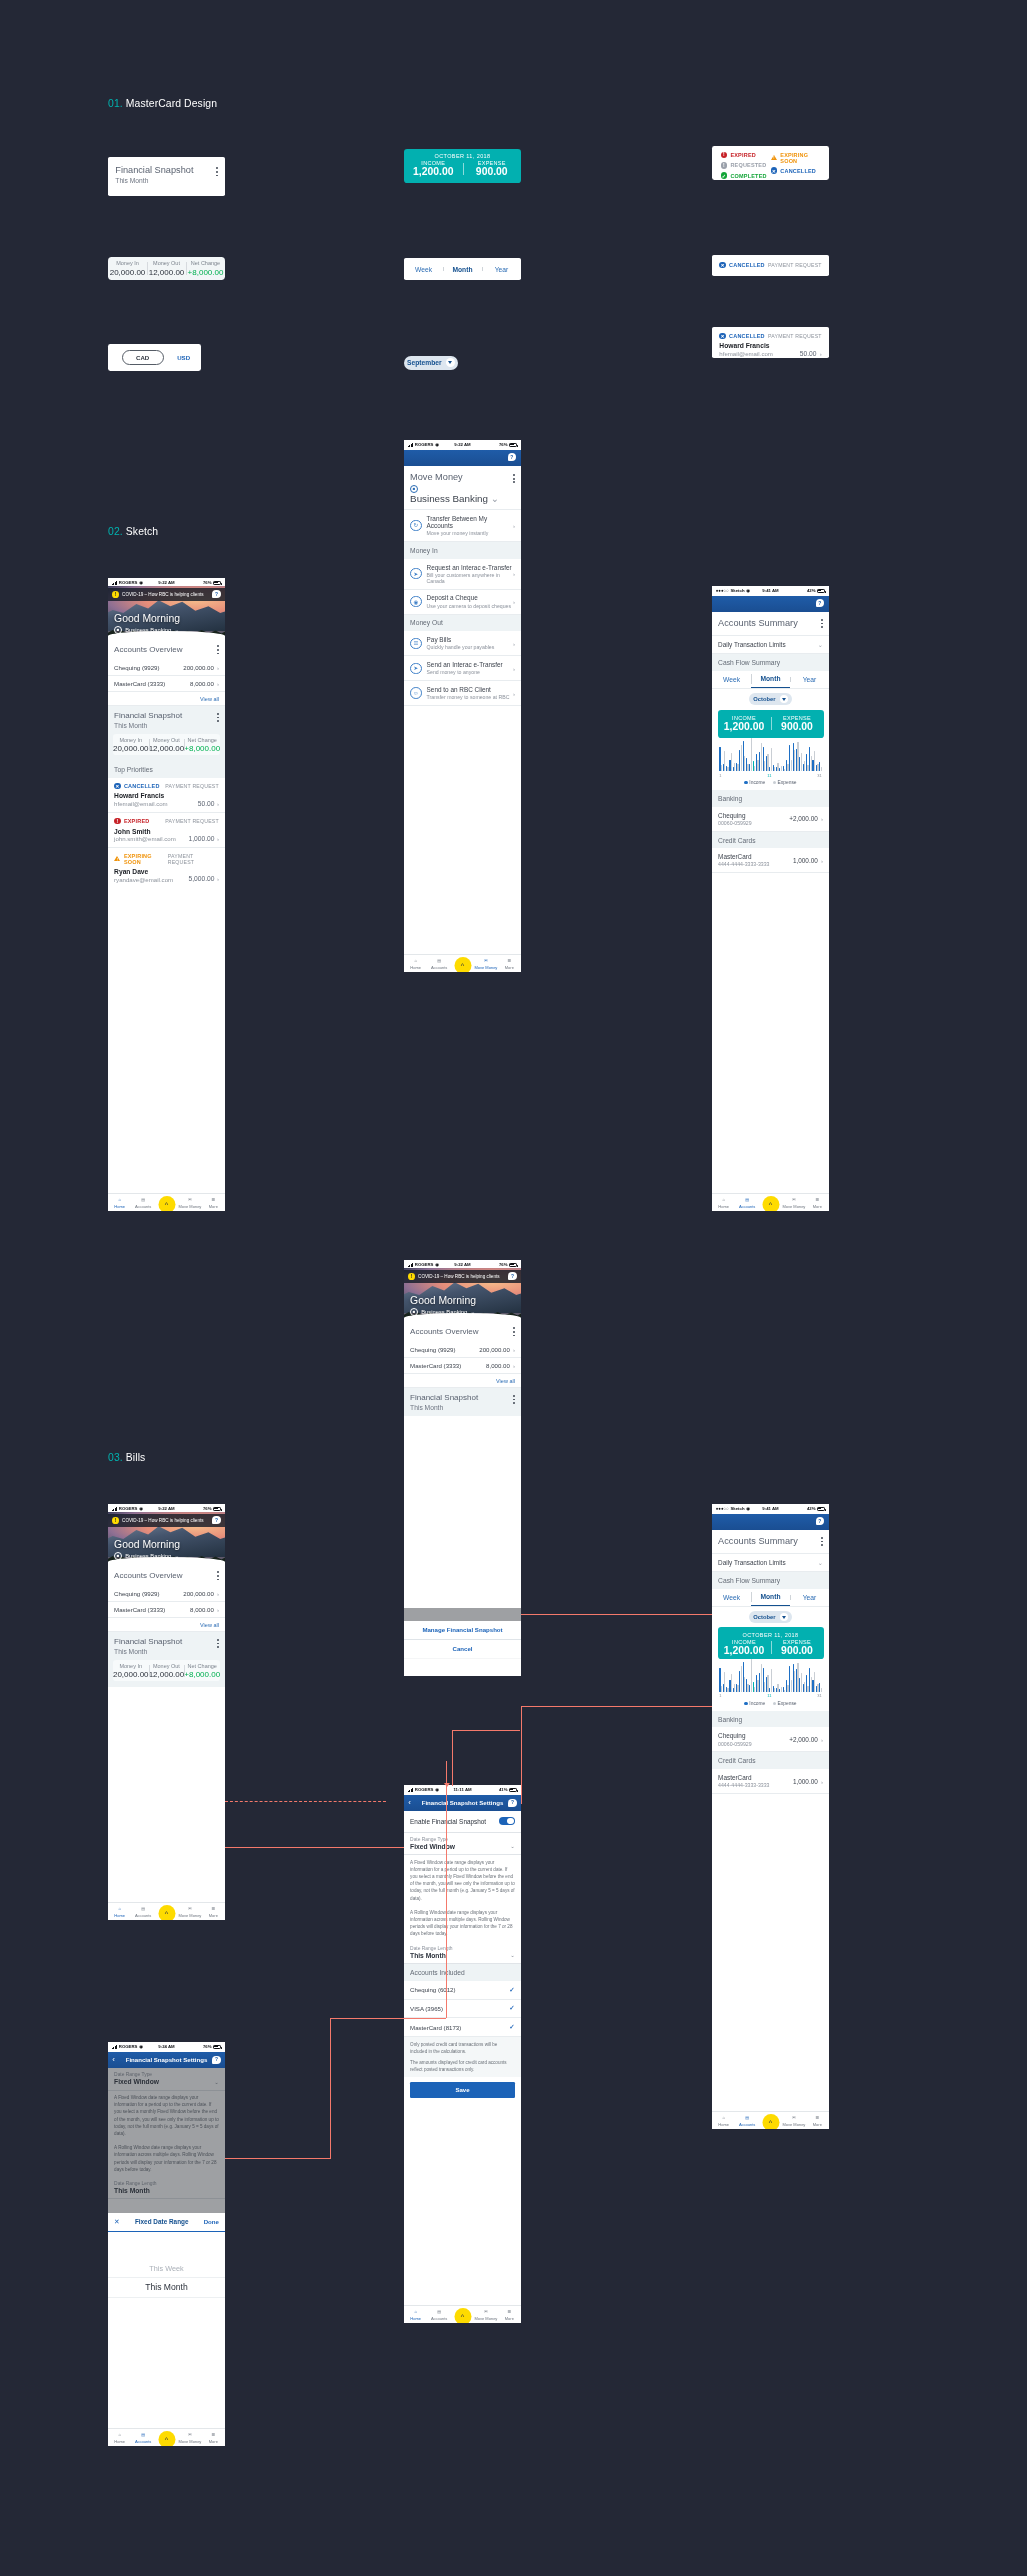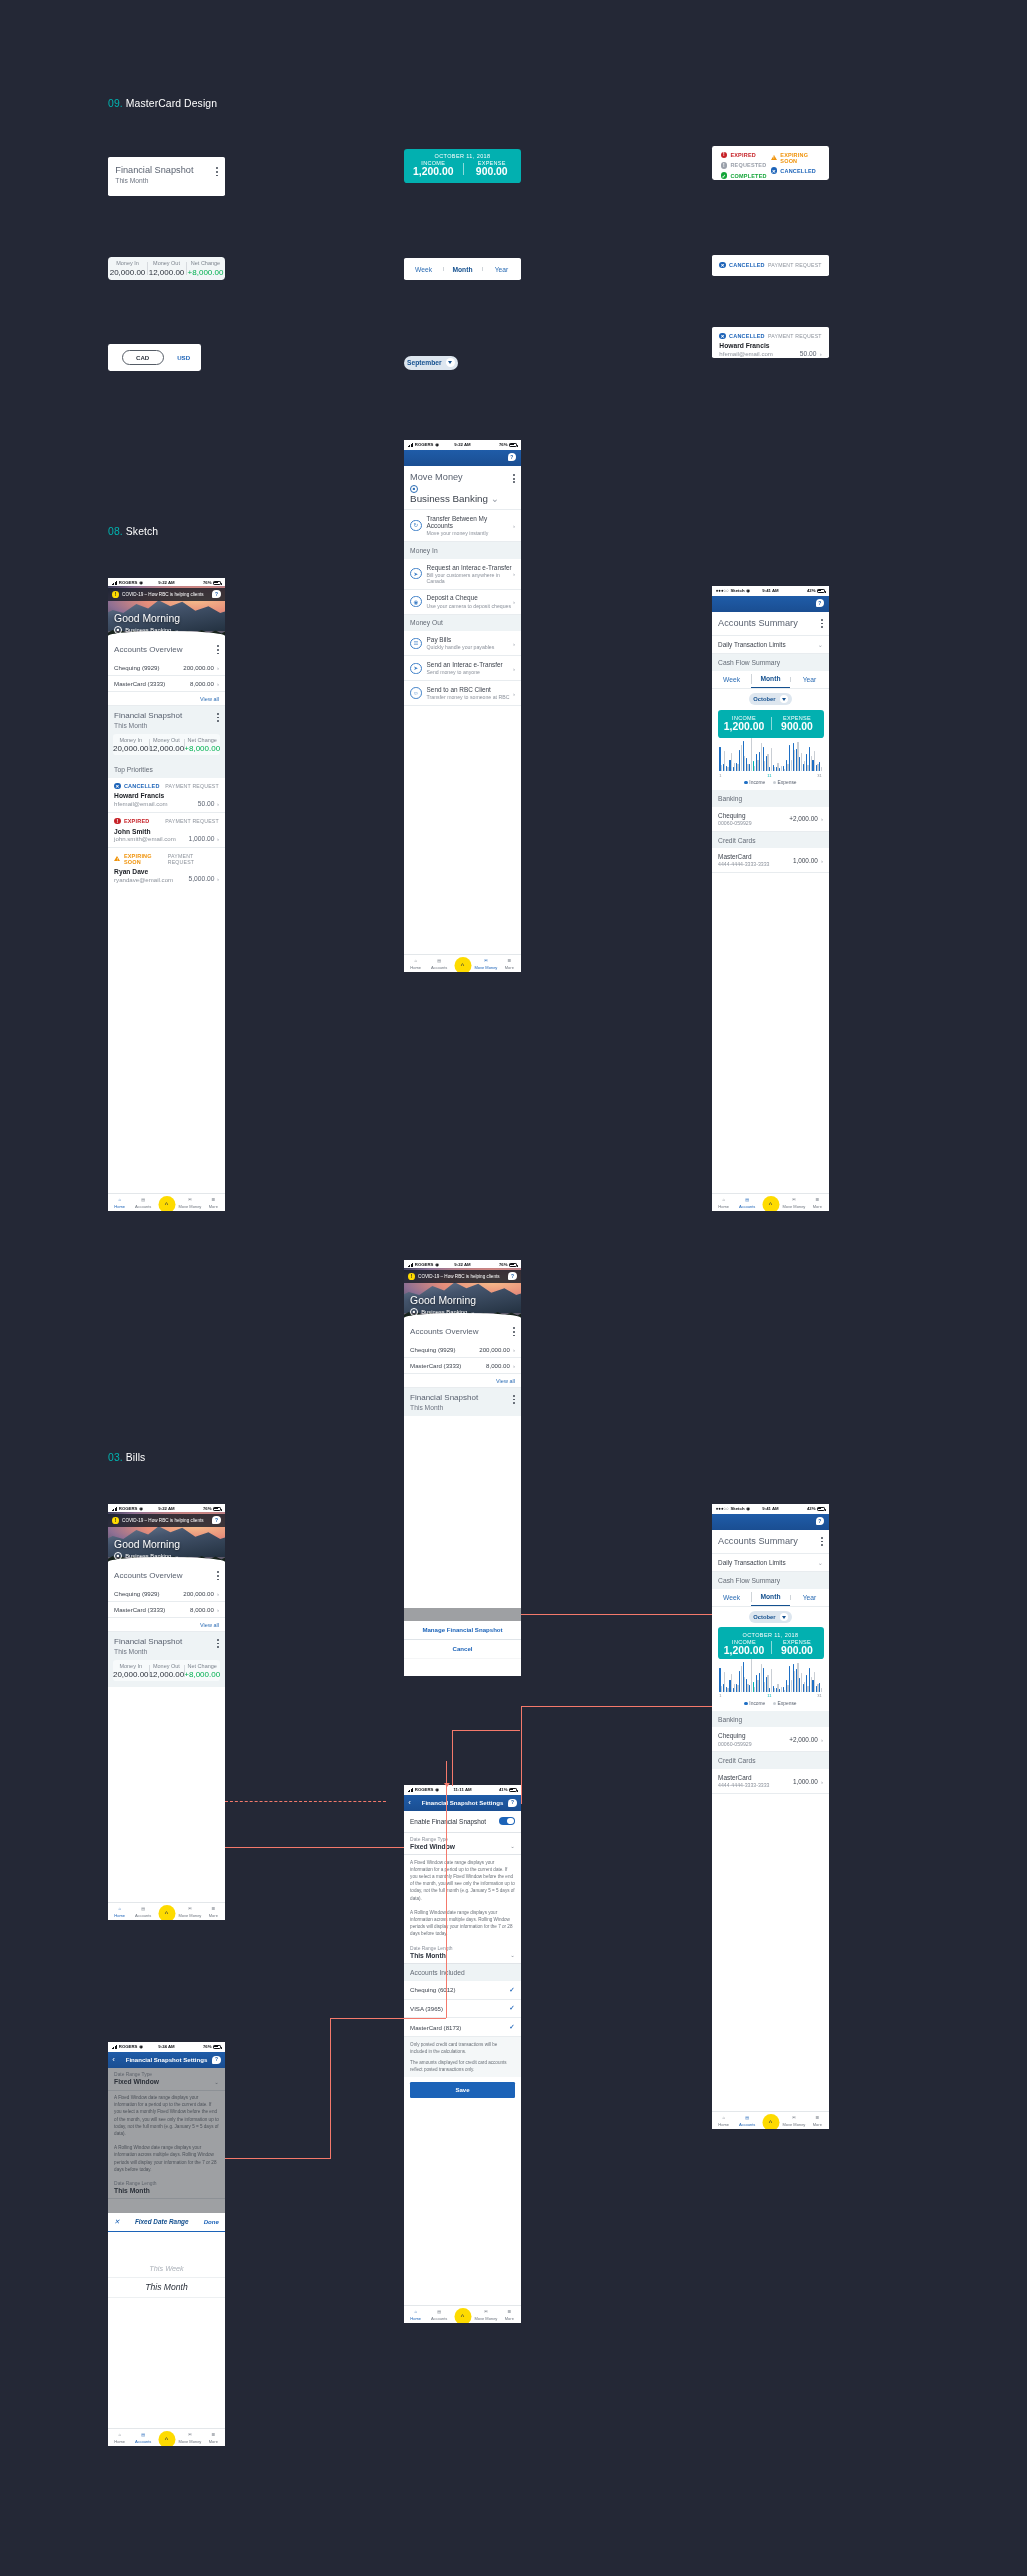--- a/index.html
+++ b/index.html
@@ -162,21 +162,21 @@
   .overlay-dim{position:absolute;left:0;top:0;width:100%;height:100%;background:rgba(40,44,52,.45);}
 
   
   .conn{position:absolute;border-color:#f4796b;border-style:solid;border-width:0;}
   .arrowhead{position:absolute;width:0;height:0;}
 </style>
 </head>
 <body>
 
 <div class="sec-head" style="left:108px;top:98px;">
-  <b>09.</b><span>MasterCard Design</span>
+  <b>01.</b><span>MasterCard Design</span>
 </div>
 
 <div class="card" style="left:108px;top:157px;width:117px;height:39px;">
   <div style="display:flex;align-items:flex-start;padding:8px 7.3px;height:100%;">
     <div>
       <div class="fs-title">Financial Snapshot</div>
       <div class="fs-sub">This Month</div>
     </div>
     <div class="kebab" style="margin-left:auto;margin-top:2.4px;">
         <i></i>
@@ -290,21 +290,21 @@
     <div class="pr-name">Howard Francis</div>
     <div style="display:flex;align-items:center;">
       <div class="pr-mail">hfemail@email.com</div>
       <div class="pr-amt" style="margin-left:auto;">50.00</div>
       <span style="color:#9aa0aa;font-size:6.1px;margin-left:3.1px;">›</span>
     </div>
   </div>
 </div>
 
 <div class="sec-head" style="left:108px;top:526px;">
-  <b>08.</b><span>Sketch</span>
+  <b>02.</b><span>Sketch</span>
 </div>
 
 <div class="phone" style="left:108px;top:578px;width:117px;height:633px;">
   <div class="statusbar">
     <div class="sb-l">
         <span class="bars">
           <i style="height:1.2px"></i>
           <i style="height:2.1px"></i>
           <i style="height:3.1px"></i>
           <i style="height:3.7px"></i>
@@ -1062,21 +1062,21 @@
       <span class="cv">⌄</span>
       </div>
     <div class="para">A Fixed Window date range displays your information for a period up to the current date. If you select a monthly Fixed Window before the end of the month, you will see only the information up to today, not the full month (e.g. January 5 = 5 days of data).</div>
     <div class="para">A Rolling Window date range displays your information across multiple days. Rolling Window periods will display your information for the 7 or 28 days before today.</div>
     <div class="fld">
       <div class="fld-lbl">Date Range Length</div>
       <div class="fld-val">This Month</div>
       </div>
     <div class="overlay-dim" style="height:156px;"></div>
   </div>
-  <div style="position:absolute;left:0;top:171px;width:100%;bottom:20px;background:#fff;font-style:italic;">
+  <div style="position:absolute;left:0;top:171px;width:100%;bottom:20px;background:#fff;">
     <div style="display:flex;align-items:center;padding:4.9px 6.1px;border-bottom:1.2px solid #1c63b8;">
       <span style="color:#1c63b8;font-size:6.7px;">✕</span>
       <span style="flex:1;text-align:center;font-size:6.4px;font-weight:bold;color:#14508f;">Fixed Date Range</span>
       <span style="color:#1c63b8;font-size:6.1px;font-weight:bold;">Done</span>
     </div>
     <div style="padding-top:29px;text-align:center;">
       <div style="font-size:7.3px;color:#aab0b8;padding:3.7px 0;border-bottom:0.6px solid #edf0f2;">This Week</div>
       <div style="font-size:8.6px;color:#2c323c;padding:4.3px 0;border-bottom:0.6px solid #edf0f2;">This Month</div>
     </div>
   </div>

